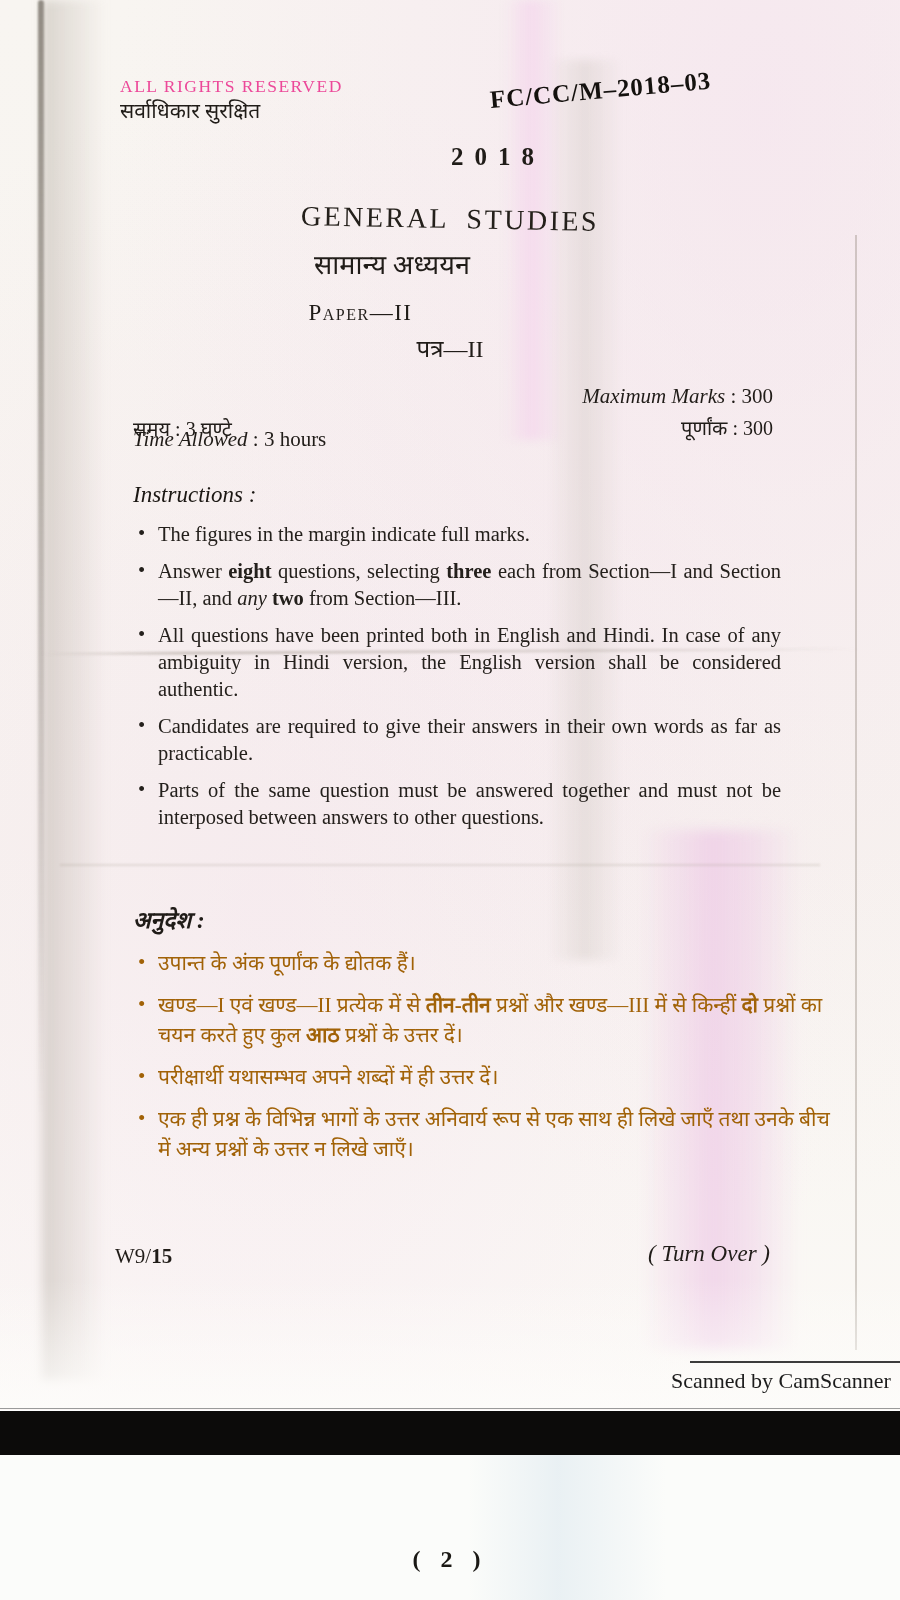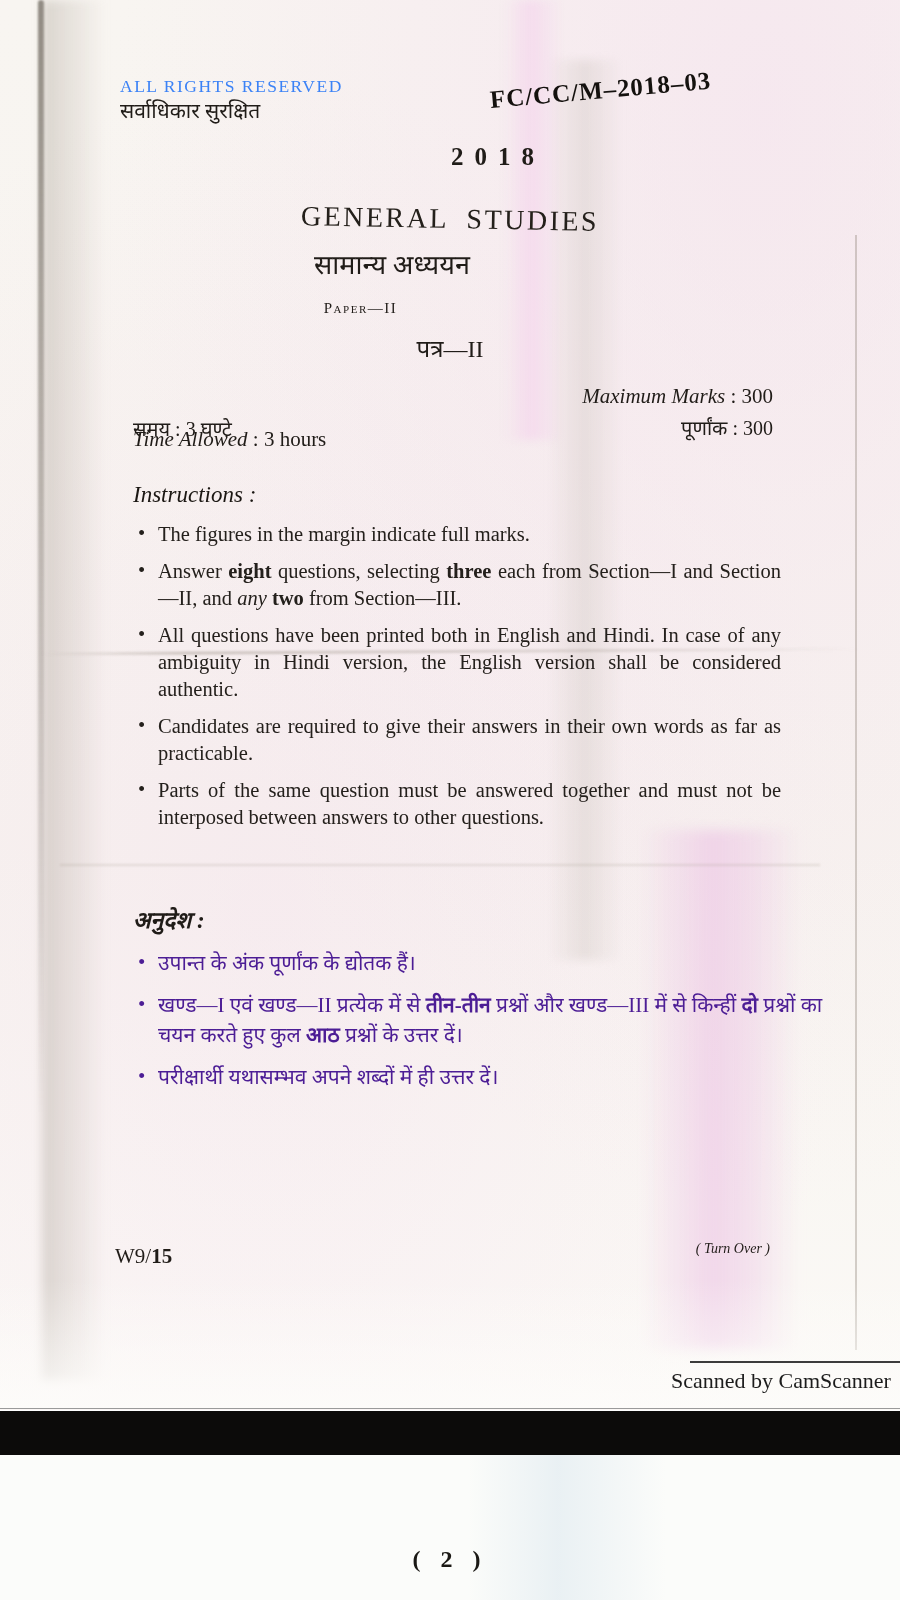--- a/index.html
+++ b/index.html
@@ -58,51 +58,51 @@
   }
   .page-two-strip{
     left:0;top:1455px;width:900px;height:145px;
     background:
       linear-gradient(to right, rgba(219,231,238,0) 52%, rgba(219,231,238,.55) 62%, rgba(219,231,238,0) 74%),
       #fbfcfa;
   }
   
   .seg-b{font-weight:bold;}
   .seg-i{font-style:italic;}
-  .rights-en{left:120px;top:76px;font-size:17.5px;letter-spacing:1.5px;color:#3b82f6;}
+  .rights-en{left:120px;top:76px;font-size:17.5px;letter-spacing:1.5px;color:#ec4899;}
   .rights-hi{left:120px;top:96px;font-size:21px;}
   .paper-code{
     left:490px;top:86px;font-size:25px;font-weight:bold;letter-spacing:1px;
     transform:rotate(-5deg);transform-origin:left center;white-space:nowrap;color:#14110e;
   }
   .year{left:0;top:143px;width:900px;text-align:center;font-size:25px;font-weight:bold;letter-spacing:11px;padding-left:48px;}
   .title-en{left:0;top:203px;width:900px;text-align:center;font-size:28px;letter-spacing:2.5px;word-spacing:9px;transform:rotate(1.1deg);color:#24201b;}
   .title-hi{left:0;top:245px;width:784px;text-align:center;font-size:27px;}
-  .paper-label-en{left:0;top:300px;width:721px;text-align:center;font-size:15px;font-variant:small-caps;letter-spacing:1.5px;}
+  .paper-label-en{left:0;top:300px;width:721px;text-align:center;font-size:23px;font-variant:small-caps;letter-spacing:1.5px;}
   .paper-label-hi{left:0;top:331px;width:900px;text-align:center;font-size:24px;}
   .meta-time-en{left:133px;top:383px;font-size:21px;margin-top:44px;}
   .meta-time-hi{left:133px;top:415px;font-size:20px;}
   .meta-marks-en{right:127px;top:384px;font-size:21px;text-align:right;}
   .meta-marks-hi{right:127px;top:414px;font-size:20px;text-align:right;}
   .instr-head-en{left:133px;top:482px;font-size:23px;font-weight:normal;font-style:italic;color:#1b1713;}
   .instr-head-hi{left:133px;top:903px;font-size:23px;font-weight:bold;font-style:italic;}
   ul.instr{list-style:none;margin:0;padding:0;}
   .instr-en{left:133px;top:521px;width:648px;}
   .instr-en li{
     position:relative;padding-left:25px;margin-bottom:10px;
     font-size:20.5px;line-height:27px;text-align:justify;color:#24201c;
   }
   .instr-hi{left:133px;top:948px;width:708px;}
   .instr-hi li{
     position:relative;padding-left:25px;margin-bottom:12px;
-    font-size:21px;line-height:30px;color:#4c1d95;
+    font-size:21px;line-height:30px;color:#a16207;
   }
   ul.instr li::before{content:"\2022";position:absolute;left:5px;top:-1px;}
   .footer-code{left:115px;top:1244px;font-size:21px;}
-  .turn-over{right:130px;top:1241px;font-size:14px;font-style:italic;white-space:nowrap;}
+  .turn-over{right:130px;top:1241px;font-size:23px;font-style:italic;white-space:nowrap;}
   .scan-rule{left:690px;top:1361px;width:210px;height:2px;background:#3c3c3c;}
   .scanned-by{left:671px;top:1368px;font-size:22px;color:#1c1c1c;white-space:nowrap;}
   .page-two-num{left:0;top:1546px;width:900px;text-align:center;font-size:24px;font-weight:bold;letter-spacing:7px;color:#1a1814;}
 </style>
 </head>
 <body>
 
 <div class="abs paper"></div>
 <div class="abs edge-left-line"></div>
 <div class="abs edge-left-soft"></div>
@@ -136,20 +136,21 @@
   <li><span>All questions have been printed both in English and Hindi. In case of any ambiguity in Hindi version, the English version shall be considered authentic.</span></li>
   <li><span>Candidates are required to give their answers in their own words as far as practicable.</span></li>
   <li><span>Parts of the same question must be answered together and must not be interposed between answers to other questions.</span></li>
 </ul>
 
 <div class="abs instr-head-hi">अनुदेश :</div>
 <ul class="abs instr instr-hi">
   <li><span>उपान्त के अंक पूर्णांक के द्योतक हैं।</span></li>
   <li><span>खण्ड—I एवं खण्ड—II प्रत्येक में से </span><span class="seg-b">तीन-तीन</span><span> प्रश्नों और खण्ड—III में से किन्हीं </span><span class="seg-b">दो</span><span> प्रश्नों का चयन करते हुए कुल </span><span class="seg-b">आठ</span><span> प्रश्नों के उत्तर दें।</span></li>
   <li><span>परीक्षार्थी यथासम्भव अपने शब्दों में ही उत्तर दें।</span></li>
+  <li><span>एक ही प्रश्न के विभिन्न भागों के उत्तर अनिवार्य रूप से एक साथ ही लिखे जाएँ तथा उनके बीच में अन्य प्रश्नों के उत्तर न लिखे जाएँ।</span></li>
 </ul>
 
 <div class="abs footer-code"><span>W9/</span><span class="seg-b">15</span></div>
 <div class="abs turn-over">( Turn Over )</div>
 
 <div class="abs scan-rule"></div>
 <div class="abs scanned-by">Scanned by CamScanner</div>
 
 <div class="abs bar-hairline"></div>
 <div class="abs black-bar"></div>

